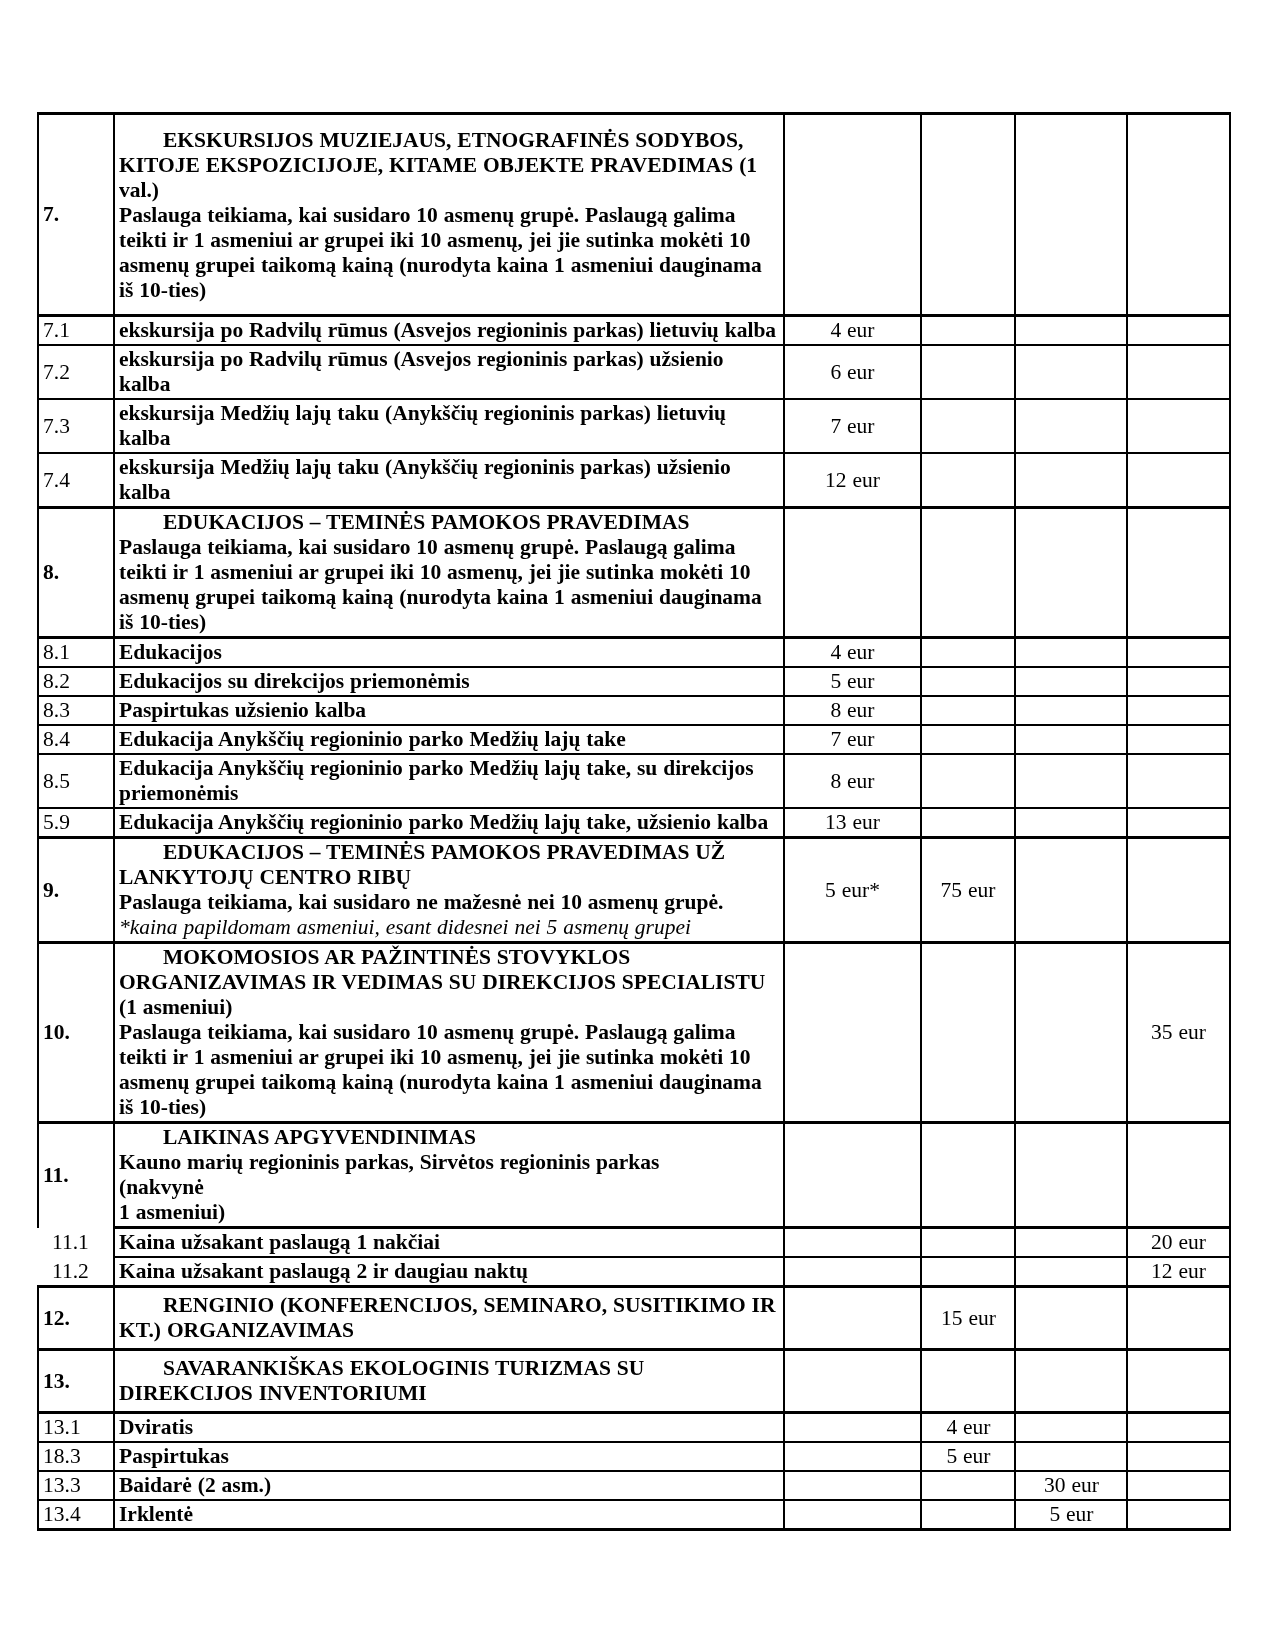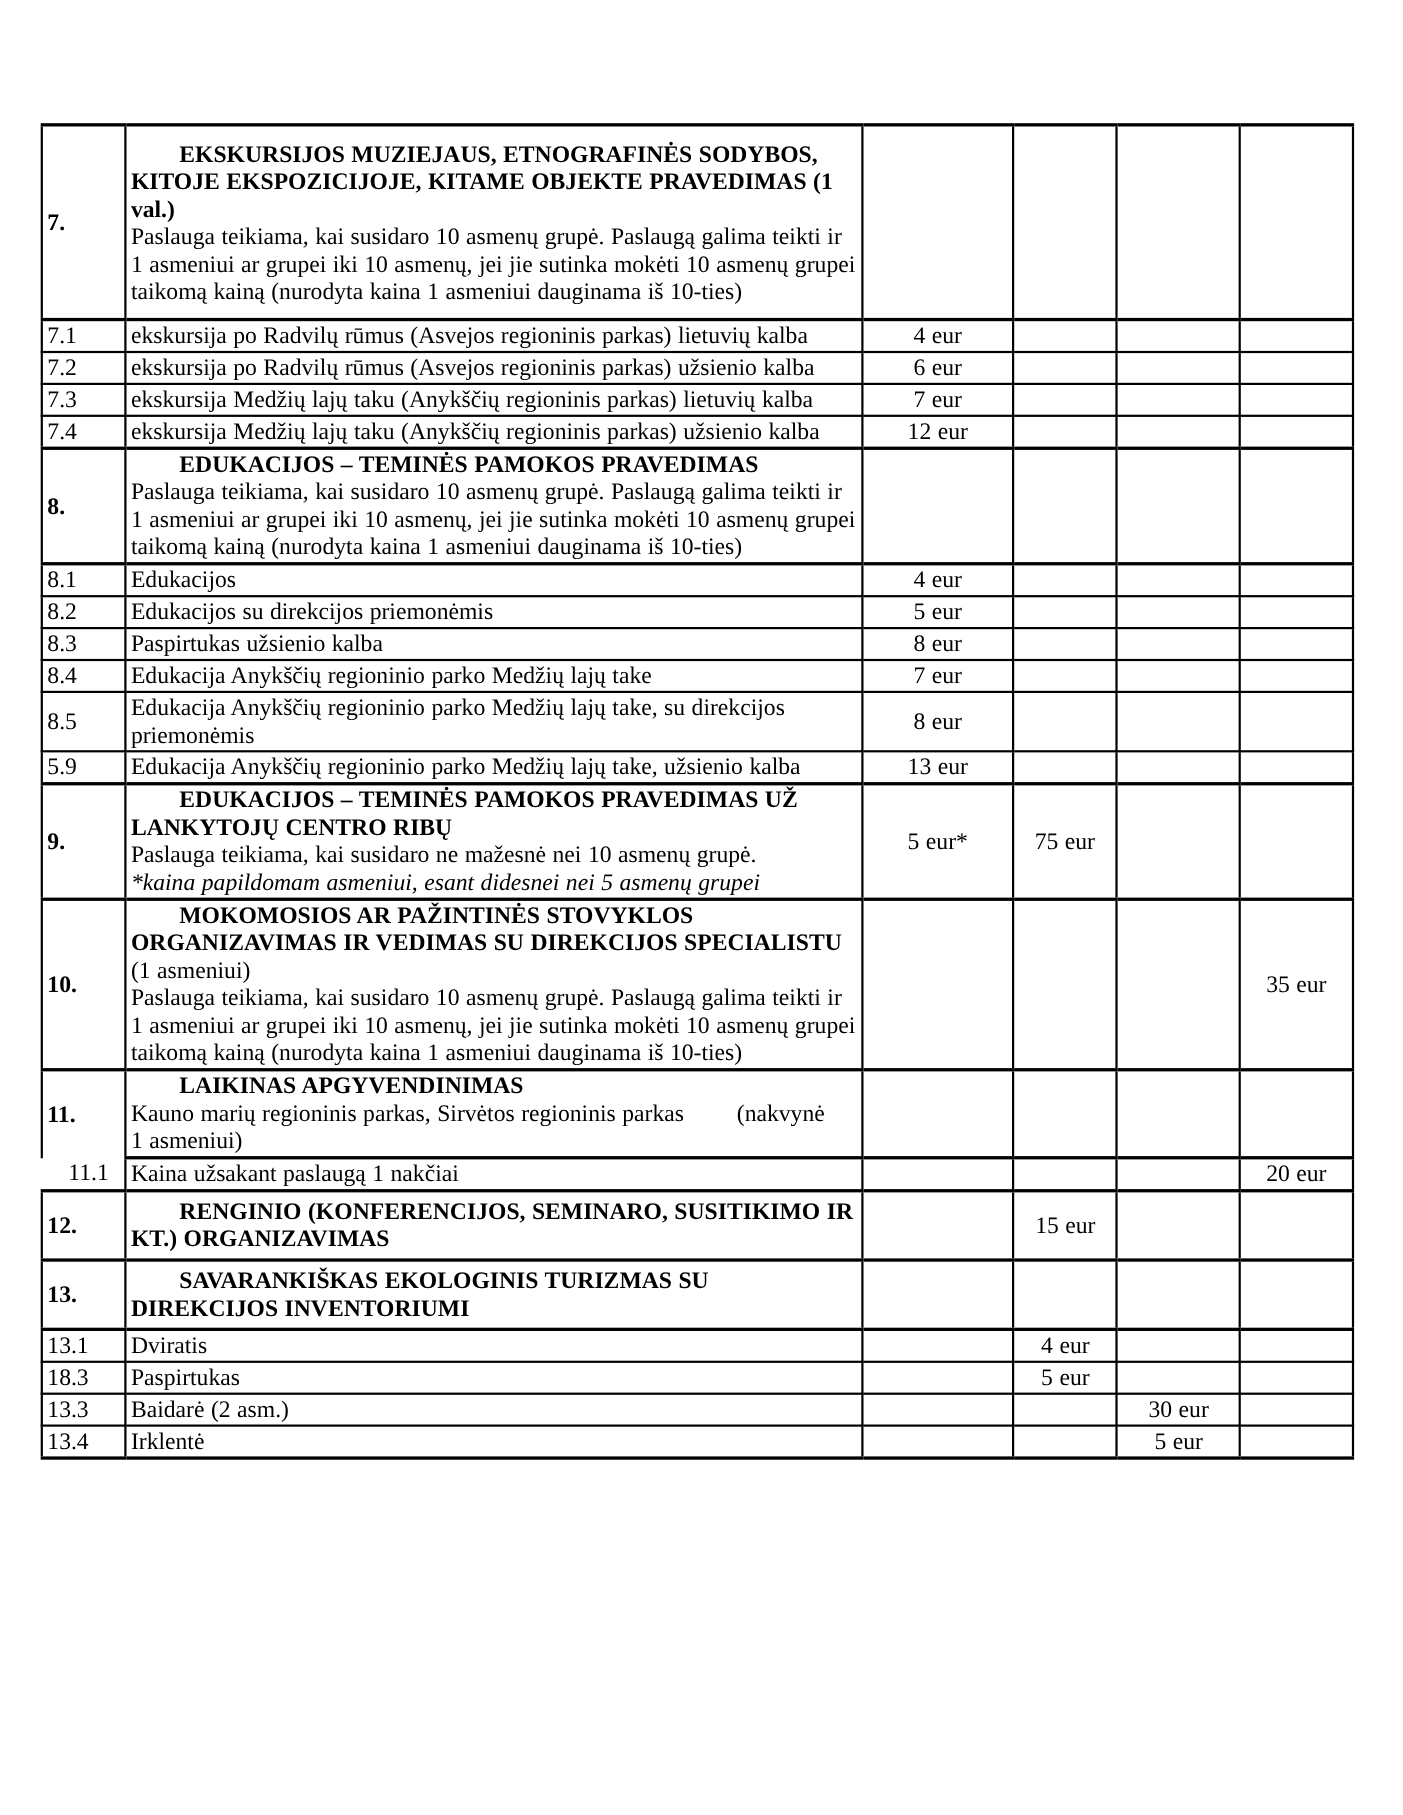--- a/index.html
+++ b/index.html
@@ -49,26 +49,25 @@
   
   tr.pad td { padding-top: 5px; padding-bottom: 5px; }
   
   tr.left td.price { text-align: center; padding-left: 5px; }
   
   tr.nb td.num {
     border-left: none;
     border-top: none;
     border-bottom: none;
     padding-left: 14px;
-    text-align: center;
   }
   tr.nb11 td.num { border-bottom: none; }
   .rb { font-weight: bold; margin-left: 44px; }
   .ri { font-style: italic; }
-  .rn { font-weight: normal; }
+  .rn { font-weight: bold; }
   .tab { display: inline-block; width: 48px; }
 </style>
 </head>
 <body>
 
 <div class="page">
   <table class="pricelist">
     <colgroup>
       <col style="width:76px">
       <col style="width:670px">
@@ -199,20 +198,28 @@
           <td class="price"></td>
         </tr>
         <tr class="nb">
           <td class="num">11.1</td>
           <td class="desc"><span class="rn">Kaina užsakant paslaugą 1 nakčiai</span></td>
           <td class="price"></td>
           <td class="price"></td>
           <td class="price"></td>
           <td class="price">20 eur</td>
         </tr>
+        <tr class="nb">
+          <td class="num">11.2</td>
+          <td class="desc"><span class="rn">Kaina užsakant paslaugą 2 ir daugiau naktų</span></td>
+          <td class="price"></td>
+          <td class="price"></td>
+          <td class="price"></td>
+          <td class="price">12 eur</td>
+        </tr>
         <tr class="section pad left">
           <td class="num">12.</td>
           <td class="desc"><span class="rb">RENGINIO (KONFERENCIJOS, SEMINARO, SUSITIKIMO IR KT.) ORGANIZAVIMAS</span></td>
           <td class="price"></td>
           <td class="price">15 eur</td>
           <td class="price"></td>
           <td class="price"></td>
         </tr>
         <tr class="section pad">
           <td class="num">13.</td>

